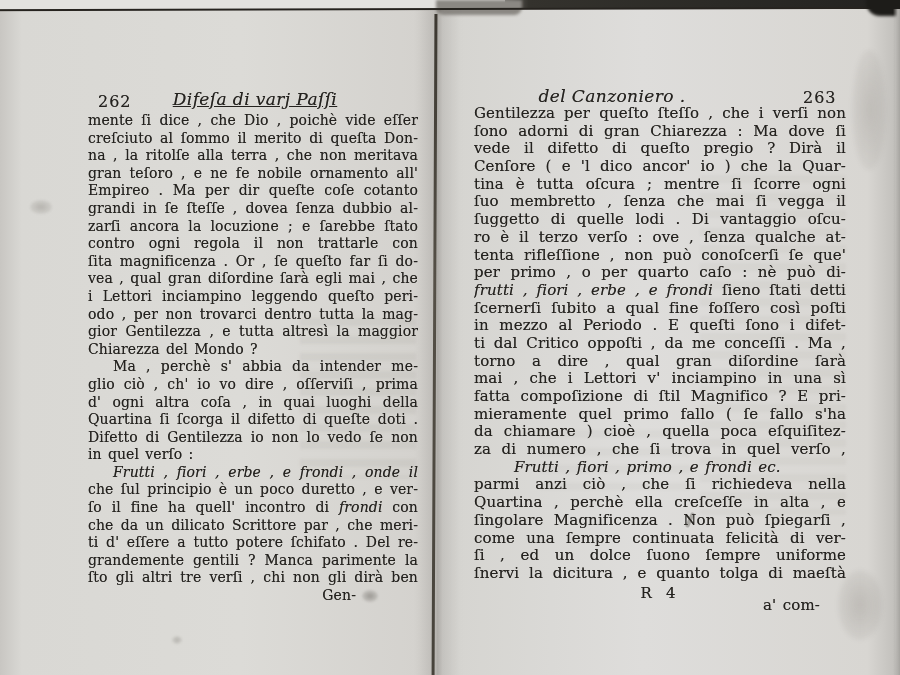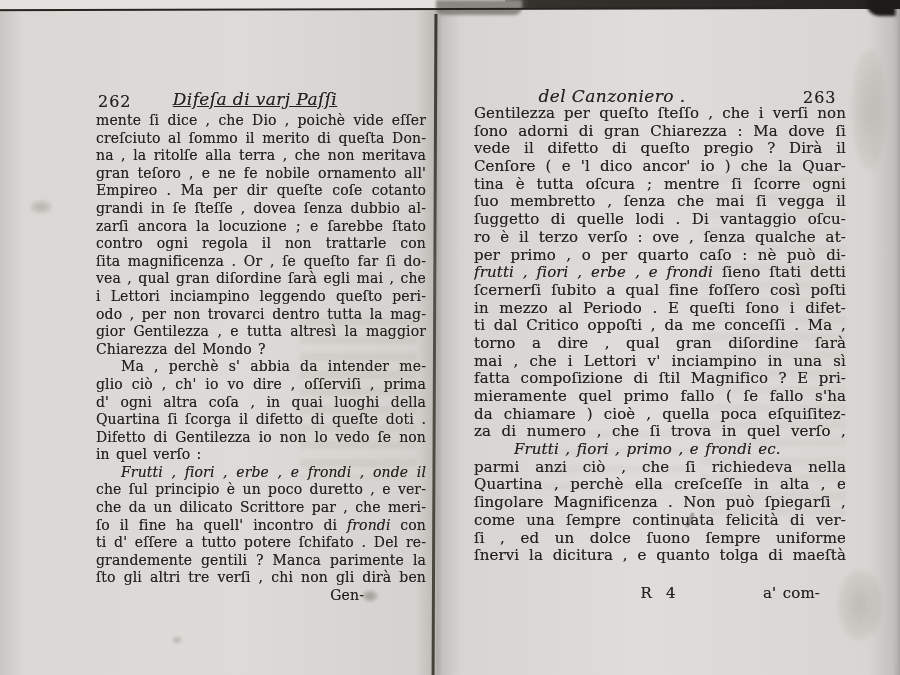--- a/index.html
+++ b/index.html
@@ -33,33 +33,33 @@
     transform:rotate(0.25deg);filter:blur(0.45px);}
   .gutter-shade{position:absolute;left:414px;top:9px;width:52px;height:666px;
     background:linear-gradient(90deg,rgba(0,0,0,0) 0,rgba(60,55,48,0.10) 38%,rgba(60,55,48,0.16) 44%,rgba(0,0,0,0.02) 55%,rgba(0,0,0,0) 100%);}
   
   .hdr{position:absolute;color:var(--ink);text-shadow:0 0 0.5px rgba(35,32,28,0.5);}
   .pnum{font-size:16px;letter-spacing:1px;}
   .rtitle{font-style:italic;font-size:17px;letter-spacing:0.4px;}
   
   .tb{position:absolute;color:var(--ink);text-shadow:0 0 0.55px rgba(35,32,28,0.55);
       letter-spacing:0.12px;word-spacing:1.6px;}
-  .tb-left{left:96px;top:112px;width:330px;font-size:14px;}
+  .tb-left{left:88px;top:112px;width:330px;font-size:14px;}
   .tb-right{left:474px;top:105px;width:372px;font-size:15px;}
   .tl{height:17.6px;line-height:17.6px;overflow:hidden;}
   .tb-right .tl{height:17.7px;line-height:17.7px;}
   .aj{text-align:justify;text-align-last:justify;}
   .al{text-align:left;}
   .ar{text-align:right;}
   .ind1{padding-left:25px;}
   .ind2{padding-left:40px;}
   .it{font-style:italic;}
   
   .foot{position:relative;height:18px;line-height:18px;margin-top:1px;text-align:center;}
-  .foot .cw{position:absolute;right:26px;top:0;}
+  .foot .cw{position:absolute;right:26px;top:12px;}
   .sig{letter-spacing:4px;}
   
   .sm{position:absolute;pointer-events:none;border-radius:50%;}
   .bleed{position:absolute;pointer-events:none;
     background:repeating-linear-gradient(180deg,rgba(72,66,58,0.055) 0 8px,rgba(0,0,0,0) 8px 17.6px);
     filter:blur(1.6px);}
 </style>
 </head>
 <body>
 
@@ -100,38 +100,39 @@
       <div class="tl aj"><span>gior Gentilezza , e tutta altresì la maggior</span></div>
       <div class="tl al"><span>Chiarezza del Mondo ?</span></div>
       <div class="tl aj ind1"><span>Ma , perchè s' abbia da intender me-</span></div>
       <div class="tl aj"><span>glio ciò , ch' io vo dire , oſſerviſi , prima</span></div>
       <div class="tl aj"><span>d' ogni altra coſa , in quai luoghi della</span></div>
       <div class="tl aj"><span>Quartina ſi ſcorga il difetto di queſte doti .</span></div>
       <div class="tl aj"><span>Difetto di Gentilezza io non lo vedo ſe non</span></div>
       <div class="tl al"><span>in quel verſo :</span></div>
       <div class="tl aj ind1 it"><span>Frutti , fiori , erbe , e frondi , onde il Ponente ,</span></div>
       <div class="tl aj"><span>che ſul principio è un poco duretto , e ver-</span></div>
+      <div class="tl aj"><span>ſo il fine ha quell' incontro di </span><span class="it">frondi</span><span> con </span></div>
       <div class="tl aj"><span>che da un dilicato Scrittore par , che meri-</span></div>
-      <div class="tl aj"><span>ſo il fine ha quell' incontro di </span><span class="it">frondi</span><span> con </span></div>
       <div class="tl aj"><span>ti d' eſſere a tutto potere ſchifato . Del re-</span></div>
       <div class="tl aj"><span>grandemente gentili ? Manca parimente la</span></div>
       <div class="tl aj"><span>ſto gli altri tre verſi , chi non gli dirà ben</span></div>
       <div class="tl ar" style="padding-right: 62px;"><span>Gen-</span></div>
     </div>
 
   <div class="tb tb-right" id="right-lines">
 
   <div class="tl aj"><span>Gentilezza per queſto ſteſſo , che i verſi non</span></div>
       <div class="tl aj"><span>ſono adorni di gran Chiarezza : Ma dove ſi</span></div>
       <div class="tl aj"><span>vede il difetto di queſto pregio ? Dirà il</span></div>
       <div class="tl aj"><span>Cenſore ( e 'l dico ancor' io ) che la Quar-</span></div>
       <div class="tl aj"><span>tina è tutta oſcura ; mentre ſi ſcorre ogni</span></div>
       <div class="tl aj"><span>ſuo membretto , ſenza che mai ſi vegga il</span></div>
       <div class="tl aj"><span>ſuggetto di quelle lodi . Di vantaggio oſcu-</span></div>
       <div class="tl aj"><span>ro è il terzo verſo : ove , ſenza qualche at-</span></div>
+      <div class="tl aj"><span>tenta rifleſſione , non può conoſcerſi ſe que'</span></div>
       <div class="tl aj"><span>per primo , o per quarto caſo : nè può di-</span></div>
       <div class="tl aj"><span class="it">frutti , fiori , erbe , e frondi</span><span> ſieno ſtati detti</span></div>
       <div class="tl aj"><span>ſcernerſi ſubito a qual fine foſſero così poſti</span></div>
       <div class="tl aj"><span>in mezzo al Periodo . E queſti ſono i difet-</span></div>
       <div class="tl aj"><span>ti dal Critico oppoſti , da me conceſſi . Ma ,</span></div>
       <div class="tl aj"><span>torno a dire , qual gran diſordine ſarà</span></div>
       <div class="tl aj"><span>mai , che i Lettori v' inciampino in una sì</span></div>
       <div class="tl aj"><span>fatta compoſizione di ſtil Magnifico ? E pri-</span></div>
       <div class="tl aj"><span>mieramente quel primo fallo ( ſe fallo s'ha</span></div>
       <div class="tl aj"><span>da chiamare ) cioè , quella poca eſquiſitez-</span></div>

